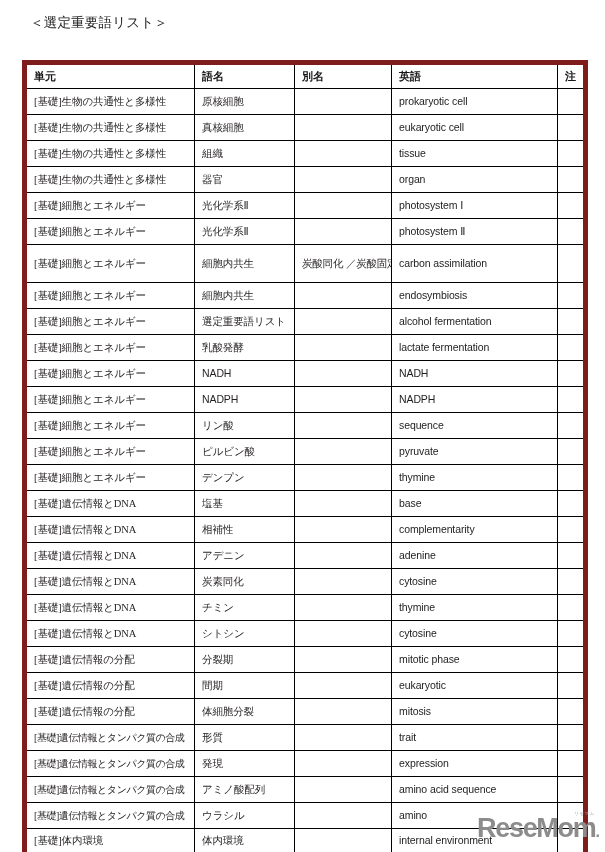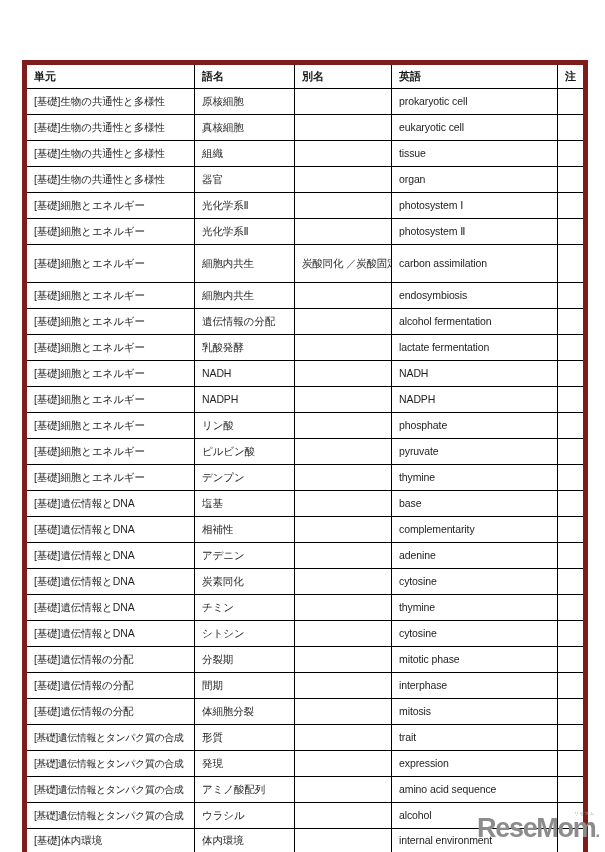--- a/index.html
+++ b/index.html
@@ -73,20 +73,21 @@
     font-size: 11px;
     font-weight: bold;
     height: 26px;
     color: #161616;
   }
 
   td.cell-unit {
     font-size: 10.5px;
     font-weight: bold;
     letter-spacing: -0.1px;
+    font-family: Liberation Serif, serif;
   }
   td.cell-unit.long {
     font-size: 10px;
     letter-spacing: -0.45px;
   }
   td.cell-term {
     font-size: 10.5px;
     font-weight: bold;
     letter-spacing: -0.1px;
   }
@@ -140,20 +141,21 @@
     letter-spacing: 0.6px;
     color: #9a9a9a;
     line-height: 6px;
   }
 </style>
 </head>
 <body>
 
 <div class="page">
 
+  <div class="doc-title">＜選定重要語リスト＞</div>
 
   <div class="table-wrap">
     <table class="word-table">
       <colgroup>
         <col class="c-unit">
         <col class="c-term">
         <col class="c-alias">
         <col class="c-eng">
         <col class="c-note">
       </colgroup>
@@ -219,21 +221,21 @@
           </tr>
           <tr>
             <td class="cell-unit">[基礎]細胞とエネルギー</td>
             <td class="cell-term">細胞内共生</td>
             <td class="cell-alias"></td>
             <td class="cell-eng">endosymbiosis</td>
             <td class="cell-note"></td>
           </tr>
           <tr>
             <td class="cell-unit">[基礎]細胞とエネルギー</td>
-            <td class="cell-term">遺伝情報の分配</td>
+            <td class="cell-term">選定重要語リスト</td>
             <td class="cell-alias"></td>
             <td class="cell-eng">alcohol fermentation</td>
             <td class="cell-note"></td>
           </tr>
           <tr>
             <td class="cell-unit">[基礎]細胞とエネルギー</td>
             <td class="cell-term">乳酸発酵</td>
             <td class="cell-alias"></td>
             <td class="cell-eng">lactate fermentation</td>
             <td class="cell-note"></td>
@@ -249,21 +251,21 @@
             <td class="cell-unit">[基礎]細胞とエネルギー</td>
             <td class="cell-term">NADPH</td>
             <td class="cell-alias"></td>
             <td class="cell-eng">NADPH</td>
             <td class="cell-note"></td>
           </tr>
           <tr>
             <td class="cell-unit">[基礎]細胞とエネルギー</td>
             <td class="cell-term">リン酸</td>
             <td class="cell-alias"></td>
-            <td class="cell-eng">phosphate</td>
+            <td class="cell-eng">sequence</td>
             <td class="cell-note"></td>
           </tr>
           <tr>
             <td class="cell-unit">[基礎]細胞とエネルギー</td>
             <td class="cell-term">ピルビン酸</td>
             <td class="cell-alias"></td>
             <td class="cell-eng">pyruvate</td>
             <td class="cell-note"></td>
           </tr>
           <tr>
@@ -319,21 +321,21 @@
             <td class="cell-unit">[基礎]遺伝情報の分配</td>
             <td class="cell-term">分裂期</td>
             <td class="cell-alias"></td>
             <td class="cell-eng">mitotic phase</td>
             <td class="cell-note"></td>
           </tr>
           <tr>
             <td class="cell-unit">[基礎]遺伝情報の分配</td>
             <td class="cell-term">間期</td>
             <td class="cell-alias"></td>
-            <td class="cell-eng">interphase</td>
+            <td class="cell-eng">eukaryotic</td>
             <td class="cell-note"></td>
           </tr>
           <tr>
             <td class="cell-unit">[基礎]遺伝情報の分配</td>
             <td class="cell-term">体細胞分裂</td>
             <td class="cell-alias"></td>
             <td class="cell-eng">mitosis</td>
             <td class="cell-note"></td>
           </tr>
           <tr>
@@ -354,21 +356,21 @@
             <td class="cell-unit long">[基礎]遺伝情報とタンパク質の合成</td>
             <td class="cell-term">アミノ酸配列</td>
             <td class="cell-alias"></td>
             <td class="cell-eng">amino acid sequence</td>
             <td class="cell-note"></td>
           </tr>
           <tr>
             <td class="cell-unit long">[基礎]遺伝情報とタンパク質の合成</td>
             <td class="cell-term">ウラシル</td>
             <td class="cell-alias"></td>
-            <td class="cell-eng">alcohol</td>
+            <td class="cell-eng">amino</td>
             <td class="cell-note"></td>
           </tr>
           <tr>
             <td class="cell-unit">[基礎]体内環境</td>
             <td class="cell-term">体内環境</td>
             <td class="cell-alias"></td>
             <td class="cell-eng">internal environment</td>
             <td class="cell-note"></td>
           </tr>
         </tbody>

